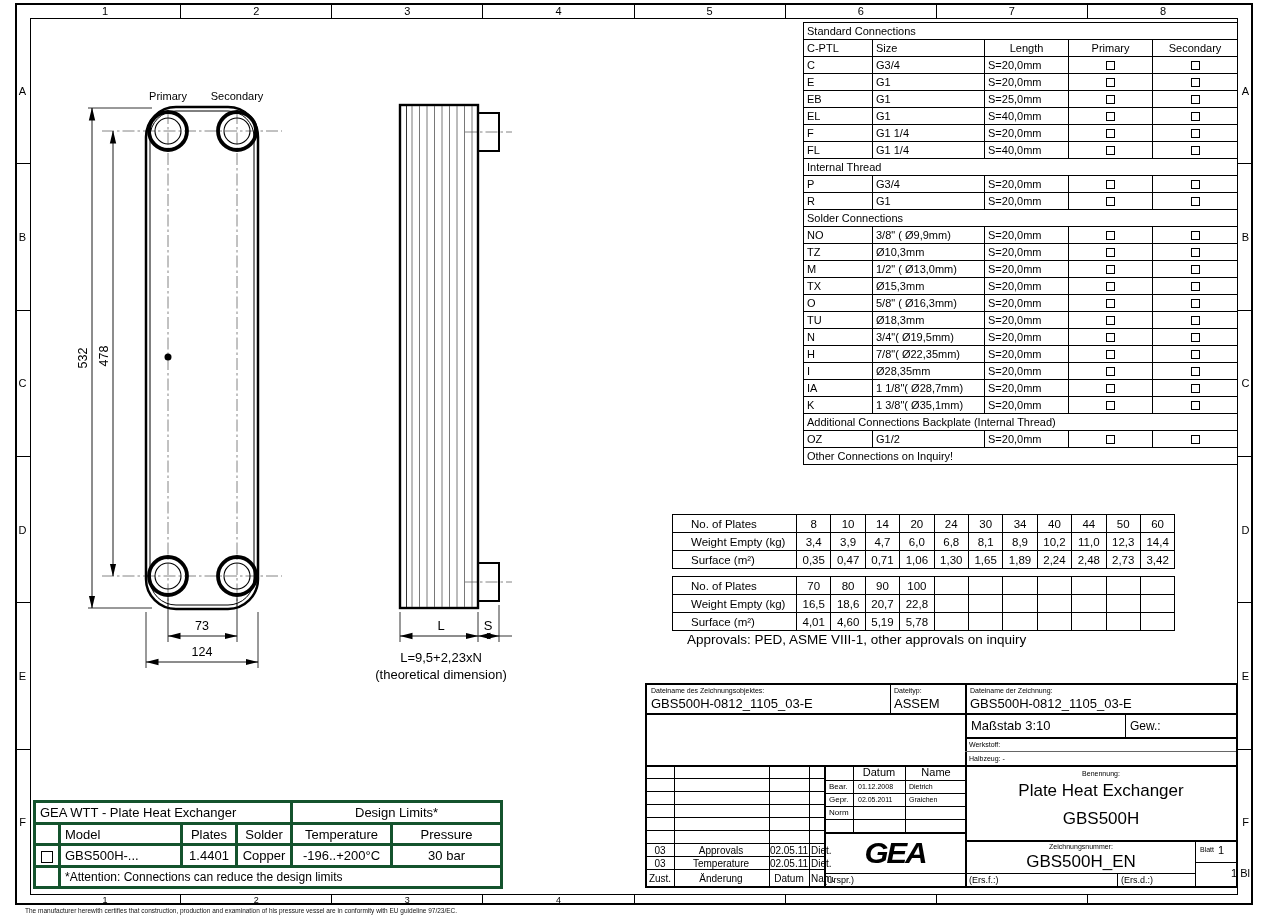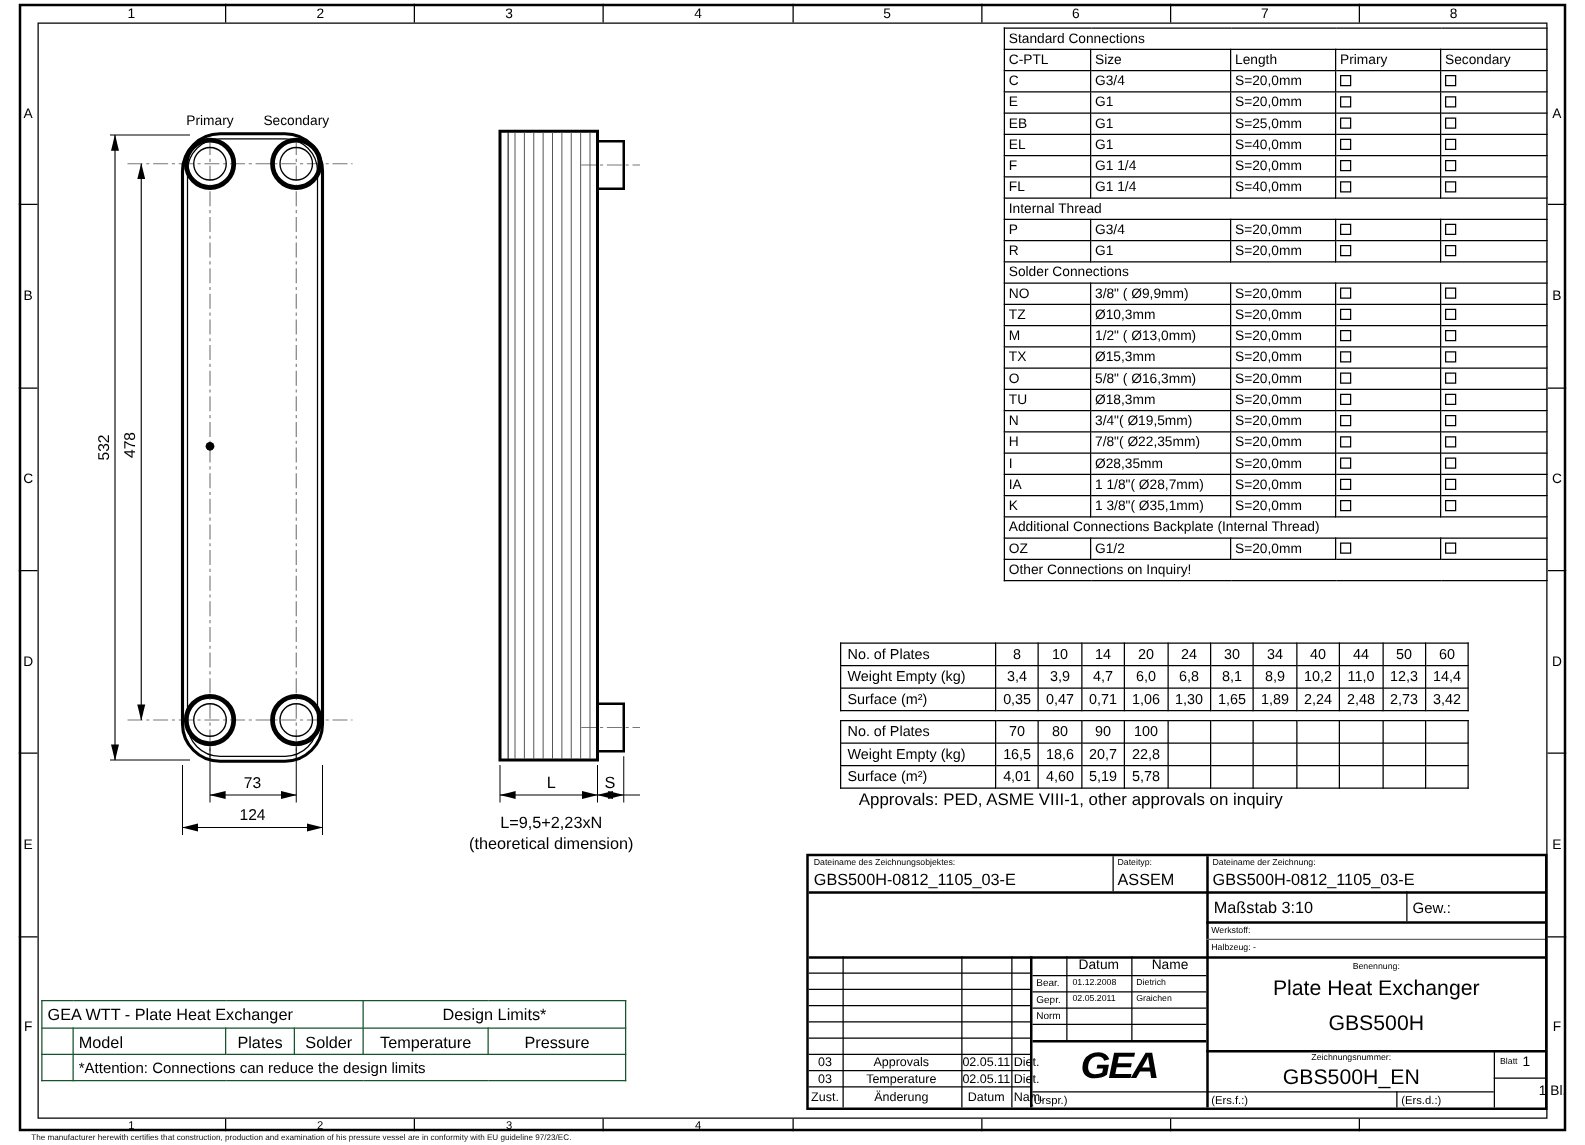--- a/index.html
+++ b/index.html
@@ -20,26 +20,26 @@
   .band-left .cell{border-top:1px solid #000;}
   .band-left .cell:first-child{border-top:none;}
   .band-right{left:1238px;top:18px;width:15px;height:877px;flex-direction:column;}
   .band-right .cell{border-top:1px solid #000;}
   .band-right .cell:first-child{border-top:none;}
   .footer-note{position:absolute;left:25px;top:907px;font-size:6.5px;color:#111;}
   
   table{border-collapse:collapse;table-layout:fixed;background:#fff;}
   .conn-table{position:absolute;left:803px;top:22px;width:435px;border:1.5px solid #000;}
   .conn-table td{border:1px solid #000;font-size:11px;height:17px;line-height:13px;padding:0 3px;white-space:nowrap;overflow:hidden;}
-  .conn-table td.ctr{text-align:left;}
+  .conn-table td.ctr{text-align:center;}
   .plates-table{position:absolute;width:502px;border:1.5px solid #000;}
   .plates-table td{border:1px solid #000;font-size:11.5px;height:18px;line-height:14px;padding:0 2px;text-align:center;white-space:nowrap;}
-  .plates-table td.lbl{text-align:left;padding-left:5px;}
+  .plates-table td.lbl{text-align:left;padding-left:18px;}
   .model-table{position:absolute;left:33px;top:800px;width:467px;border:1.5px solid #000;}
-  .model-table td{border:1px solid #14532d;font-size:13px;height:21px;padding:0 4px;text-align:center;white-space:nowrap;}
+  .model-table td{border:3px solid #14532d;font-size:13px;height:21px;padding:0 4px;text-align:center;white-space:nowrap;}
   .model-table td.l{text-align:left;}
   .cb{display:inline-block;width:9px;height:9px;border:1.5px solid #000;vertical-align:middle;}
   .cb-lg{display:inline-block;width:12px;height:12px;border:1.5px solid #000;vertical-align:middle;}
   .approvals-note{position:absolute;left:687px;top:632px;font-size:13.5px;}
   
   .tb{position:absolute;left:645px;top:683px;width:593px;height:205px;border:2px solid #000;}
   .tb .hl{position:absolute;background:#000;height:1px;}
   .tb .hl2{position:absolute;background:#000;height:2px;}
   .tb .vl{position:absolute;background:#000;width:1px;}
   .tb .vl2{position:absolute;background:#000;width:2px;}
@@ -494,20 +494,28 @@
         <td colspan="2">Design Limits*</td>
       </tr>
       <tr>
         <td></td>
         <td class="l">Model</td>
         <td>Plates</td>
         <td>Solder</td>
         <td>Temperature</td>
         <td>Pressure</td>
       </tr>
+      <tr style="height:22px;">
+        <td><span class="cb-lg"></span></td>
+        <td class="l">GBS500H-...</td>
+        <td>1.4401</td>
+        <td>Copper</td>
+        <td>-196..+200°C</td>
+        <td>30 bar</td>
+      </tr>
       <tr style="height:20px;">
         <td></td>
         <td class="l" colspan="5" style="font-size:12px;">*Attention: Connections can reduce the design limits</td>
       </tr>
     </tbody>
   </table>
 
   <div class="tb">
 
     <div class="hl2" style="left:0;top:28px;width:589px;"></div>

